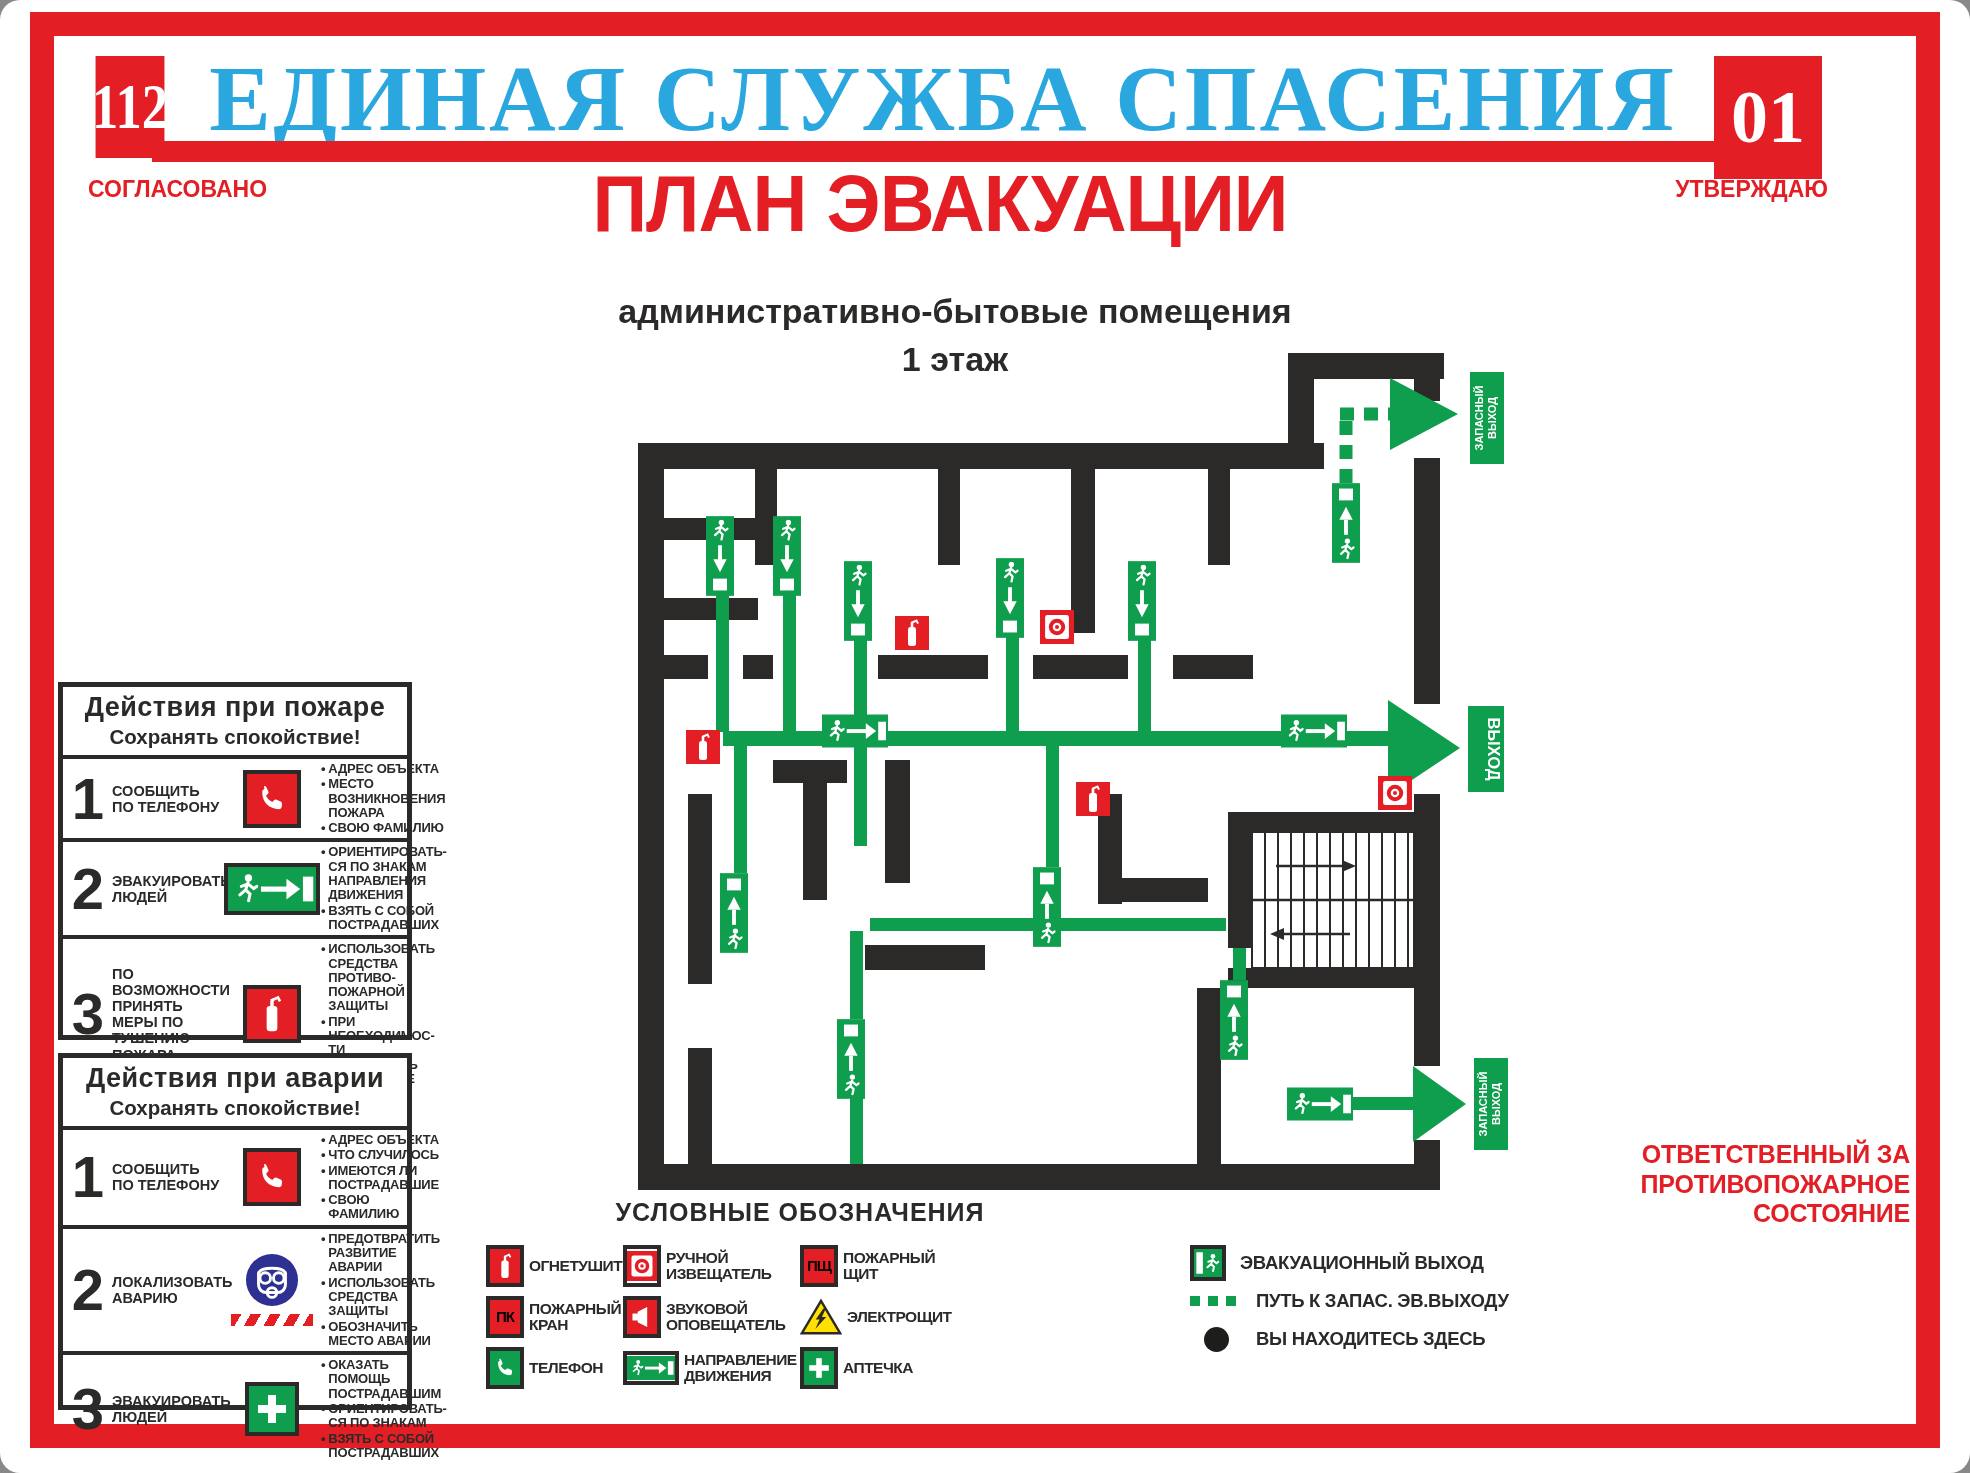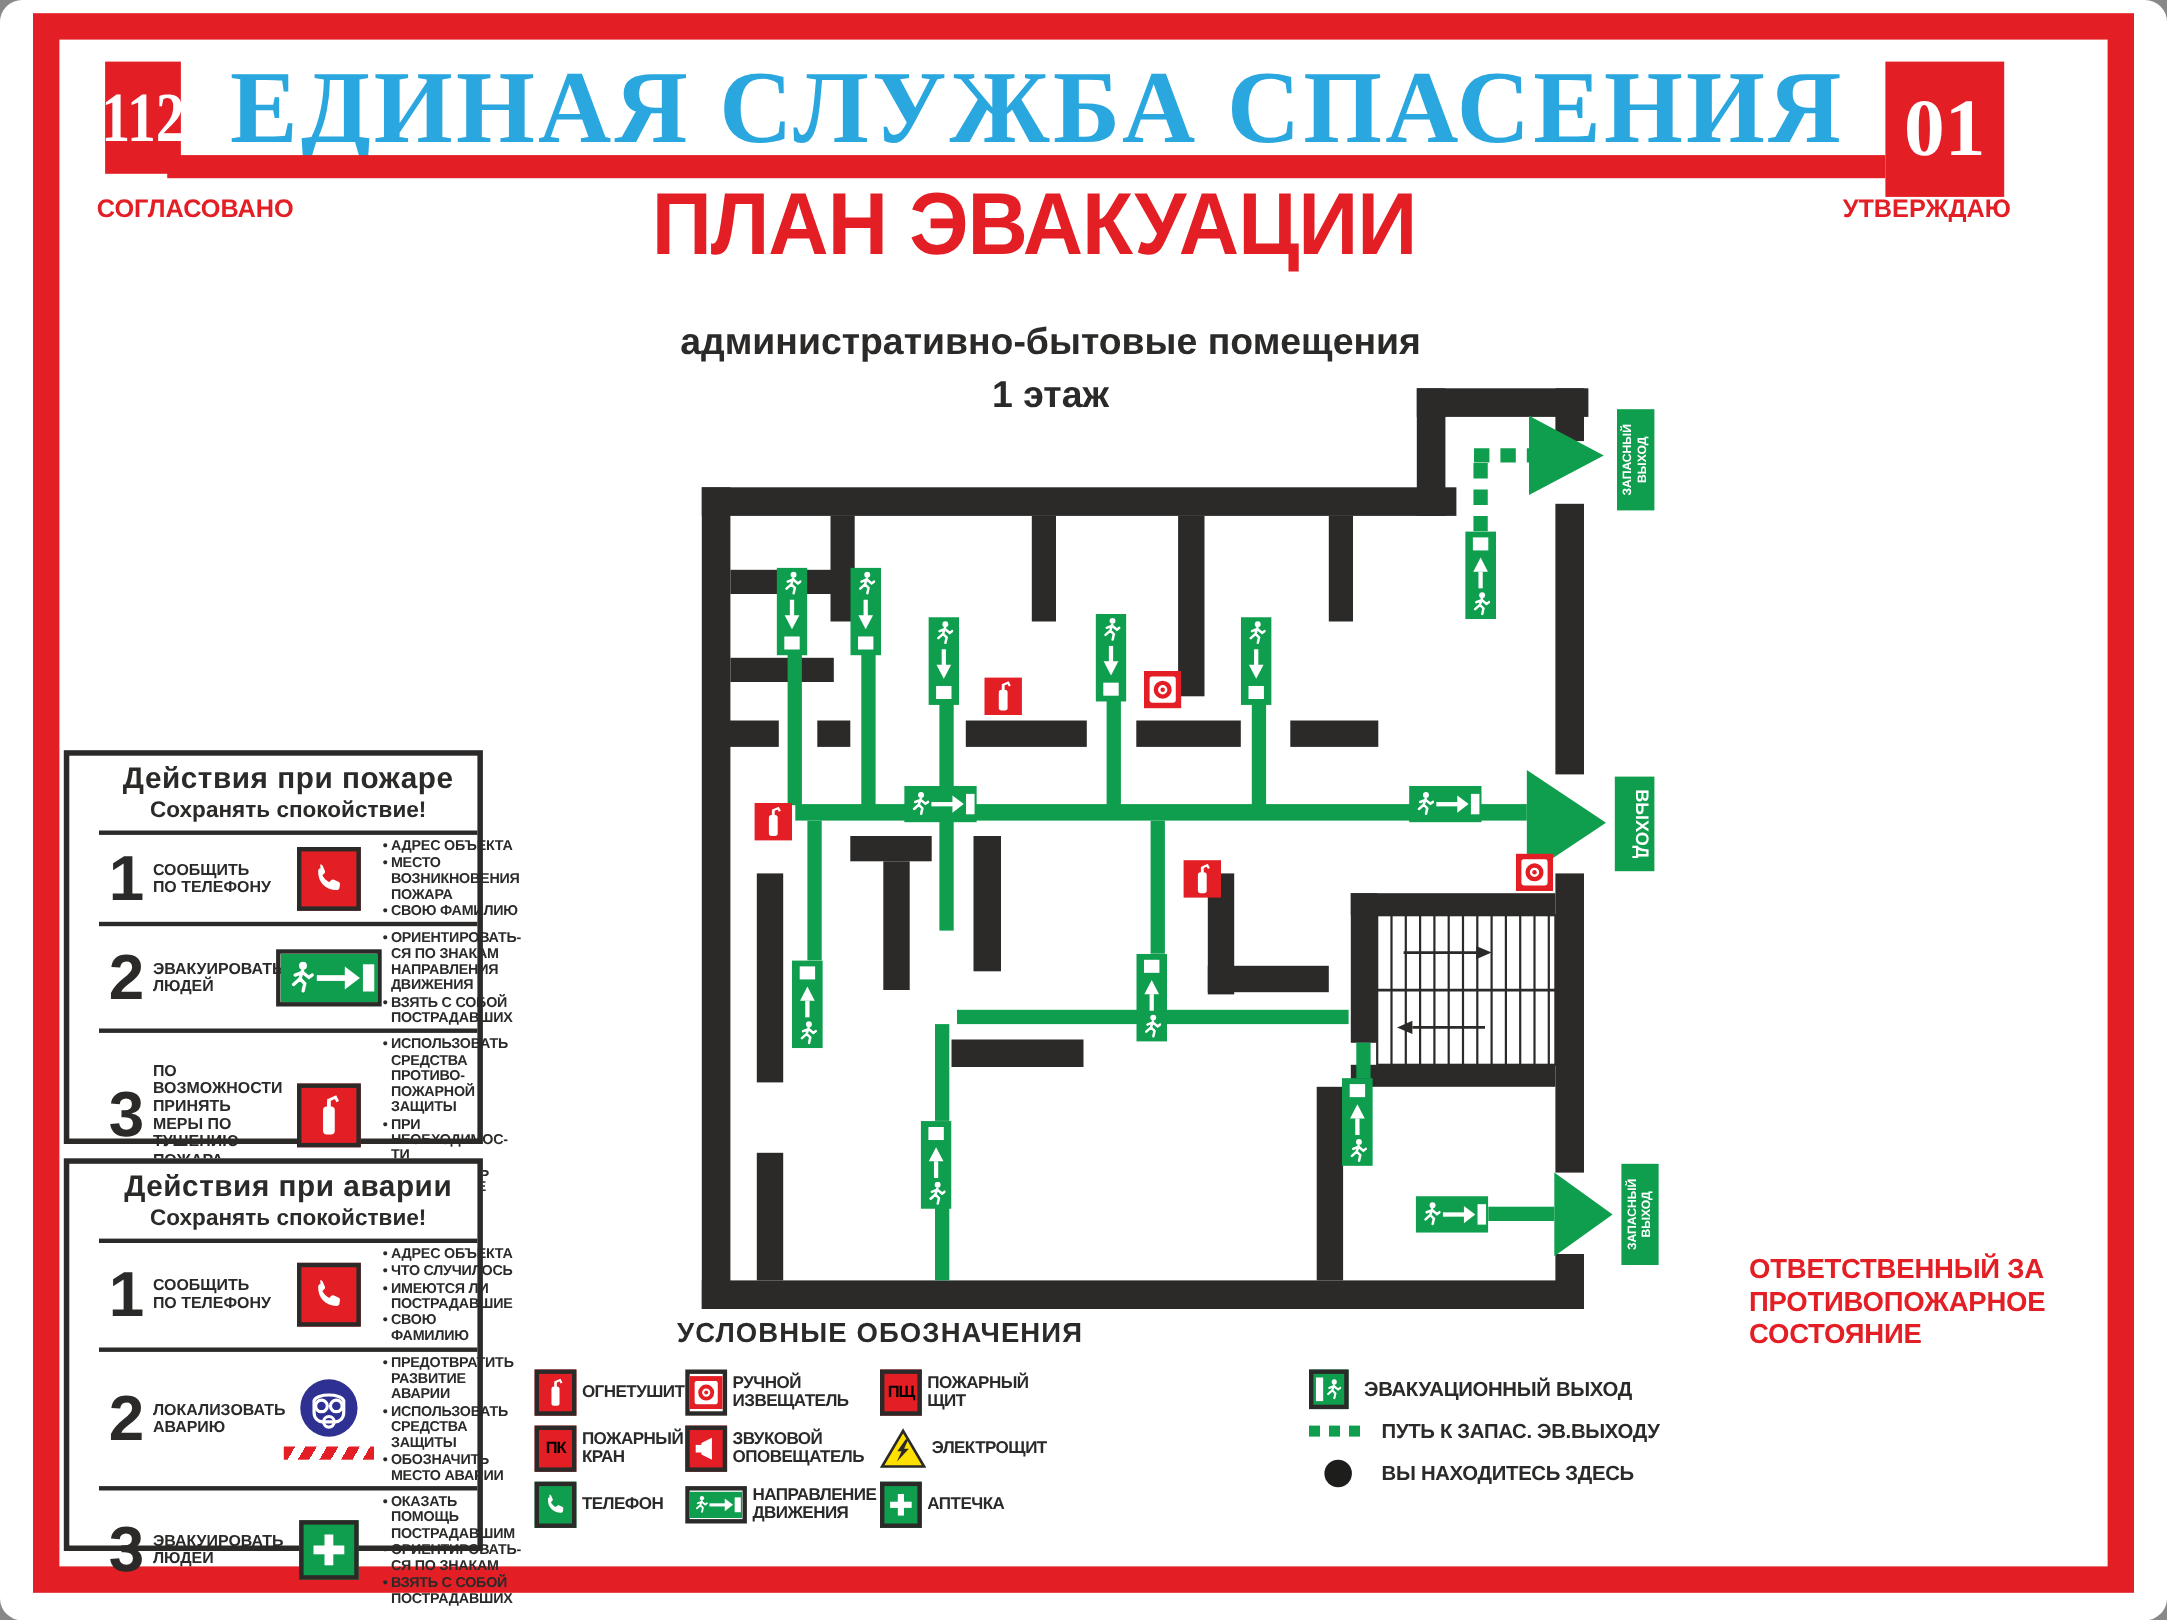--- a/index.html
+++ b/index.html
@@ -26,21 +26,21 @@
             font-size:23px;font-weight:bold;color:var(--red);}
   .main-title{position:absolute;left:440px;top:158px;width:1000px;text-align:center;
               font-size:80px;font-weight:bold;color:var(--red);letter-spacing:-1px;transform:scaleX(.95);}
   .subtitle{position:absolute;left:455px;top:292px;width:1000px;text-align:center;
             font-size:34px;font-weight:bold;}
   .floor{position:absolute;left:455px;top:340px;width:1000px;text-align:center;
          font-size:34px;font-weight:bold;}
 
   
   .abox{position:absolute;left:58px;width:344px;border:5px solid var(--wall);background:#fff;
-        display:flex;flex-direction:column;padding-left:27px;}
+        display:flex;flex-direction:column;}
   #box-fire{top:682px;height:348px;}
   #box-accident{top:1053px;height:347px;}
   .abox .hd{border-bottom:4px solid var(--wall);text-align:center;padding:5px 0 6px;}
   .hd .t1{font-size:27px;font-weight:bold;letter-spacing:.5px;}
   .hd .t2{font-size:20.5px;font-weight:bold;margin-top:2px;}
   .step{flex:1;display:flex;align-items:center;border-bottom:4px solid var(--wall);padding:2px 3px;}
   .step:last-child{border-bottom:none;}
   .step .num{width:44px;font-size:58px;font-weight:bold;line-height:.9;text-align:center;flex:none;}
   .step .act{width:112px;flex:none;font-size:14.5px;font-weight:bold;line-height:1.12;padding-left:2px;}
   .step .ic{width:96px;flex:none;display:flex;flex-direction:column;align-items:center;justify-content:center;}
@@ -69,21 +69,21 @@
   .rgroup{position:absolute;left:1190px;top:1244px;}
   .ritem{display:flex;align-items:center;gap:14px;height:38px;}
   .rlabel{font-size:18.5px;font-weight:bold;letter-spacing:-.3px;}
   .ric{width:52px;flex:none;display:flex;align-items:center;justify-content:center;line-height:0;}
   .lsolid{width:48px;height:10px;background:var(--green);}
   .ldash{width:52px;height:10px;
          background:repeating-linear-gradient(90deg,var(--green) 0 10px,transparent 10px 18px);}
   .ldot{width:25px;height:25px;border-radius:50%;background:#1d1d1b;}
 
   
-  .resp{position:absolute;left:1590px;top:1140px;width:320px;text-align:left;
+  .resp{position:absolute;left:1590px;top:1140px;width:320px;text-align:right;
         color:var(--red);font-weight:bold;font-size:25px;line-height:1.18;letter-spacing:-.2px;}
 
   
   .plan{position:absolute;left:628px;top:348px;width:880px;height:845px;}
   .plan svg{display:block;}
   .hidden-defs{position:absolute;width:0;height:0;overflow:hidden;}
 </style>
 </head>
 <body>
 

